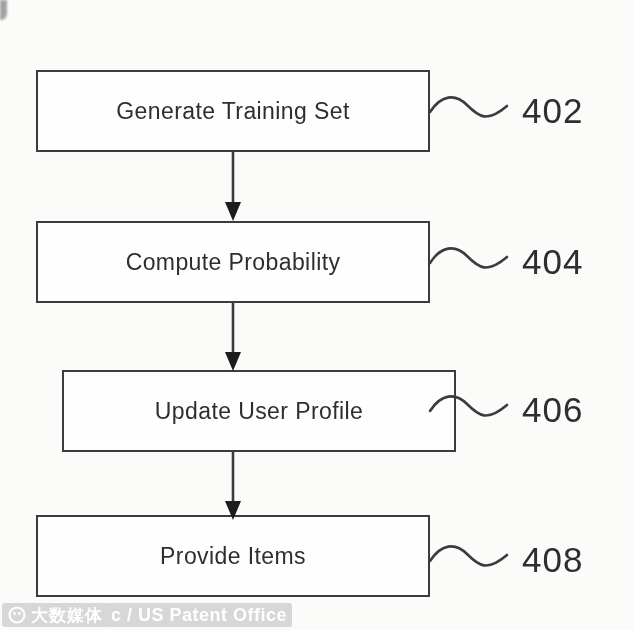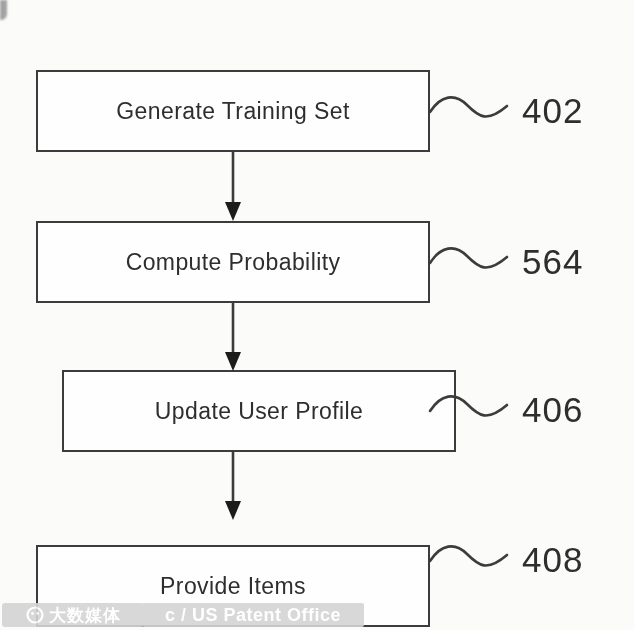--- a/index.html
+++ b/index.html
@@ -36,21 +36,21 @@
   .flow-box{
     position:absolute;left:36px;width:394px;height:82px;
     border:2.4px solid var(--line);
     background:#fefefe;
     display:flex;align-items:center;justify-content:center;
     box-sizing:border-box;
   }
   .box-0{top:70px;}
   .box-1{top:221px;}
   .box-2{top:370px;margin-left:26px;}
-  .box-3{top:545px;}
+  .box-3{top:515px;}
   .box-label{
     font-size:23px;
     letter-spacing:.4px;
     color:var(--text);
   }
   .arrow{position:absolute;left:223px;width:20px;height:69px;overflow:visible;}
   .arrow-0{top:152px;}
   .arrow-1{top:302px;}
   .arrow-2{top:451px;}
   .squiggle{position:absolute;left:429px;width:82px;height:40px;overflow:visible;}
@@ -73,21 +73,21 @@
     position:absolute;left:2px;top:602px;height:26px;
     display:flex;align-items:center;gap:0;
     filter:blur(0.7px);
     opacity:.9;
   }
   .wm-chip{
     background:var(--watermark-bg);
     color:var(--watermark-text);
     display:flex;align-items:center;
     height:24px;
-    padding:0 23px;
+    padding:0 5px;
     font-weight:bold;
     white-space:nowrap;
   }
   .wm-left{font-size:17px;letter-spacing:1px;border-radius:3px;}
   .wm-right{font-size:18px;letter-spacing:.5px;margin-left:-2px;border-radius:2px;}
   .wm-logo{width:20px;height:20px;margin-right:4px;flex:0 0 auto;}
 </style>
 </head>
 <body>
 
@@ -129,21 +129,21 @@
       <path d="M1,21 C12,4 26,2 38,14 S58,32 78,15" fill="none" stroke="currentColor" stroke-width="2.6" stroke-linecap="round"></path>
     </svg>
     <svg class="squiggle sq-2" viewBox="0 0 82 40">
       <path d="M1,21 C12,4 26,2 38,14 S58,32 78,15" fill="none" stroke="currentColor" stroke-width="2.6" stroke-linecap="round"></path>
     </svg>
     <svg class="squiggle sq-3" viewBox="0 0 82 40">
       <path d="M1,21 C12,4 26,2 38,14 S58,32 78,15" fill="none" stroke="currentColor" stroke-width="2.6" stroke-linecap="round"></path>
     </svg>
 
     <div class="ref-num ref-0">402</div>
-    <div class="ref-num ref-1">564</div>
+    <div class="ref-num ref-1">404</div>
     <div class="ref-num ref-2">406</div>
     <div class="ref-num ref-3">408</div>
   </div>
 
   <div class="watermark">
     <span class="wm-chip wm-left">
       <svg class="wm-logo" viewBox="0 0 20 20">
         <circle cx="10" cy="10" r="7.5" fill="none" stroke="#ffffff" stroke-width="2.2"></circle>
         <circle cx="7.5" cy="8.5" r="1.4" fill="#ffffff"></circle>
         <circle cx="12.5" cy="8.5" r="1.4" fill="#ffffff"></circle>

